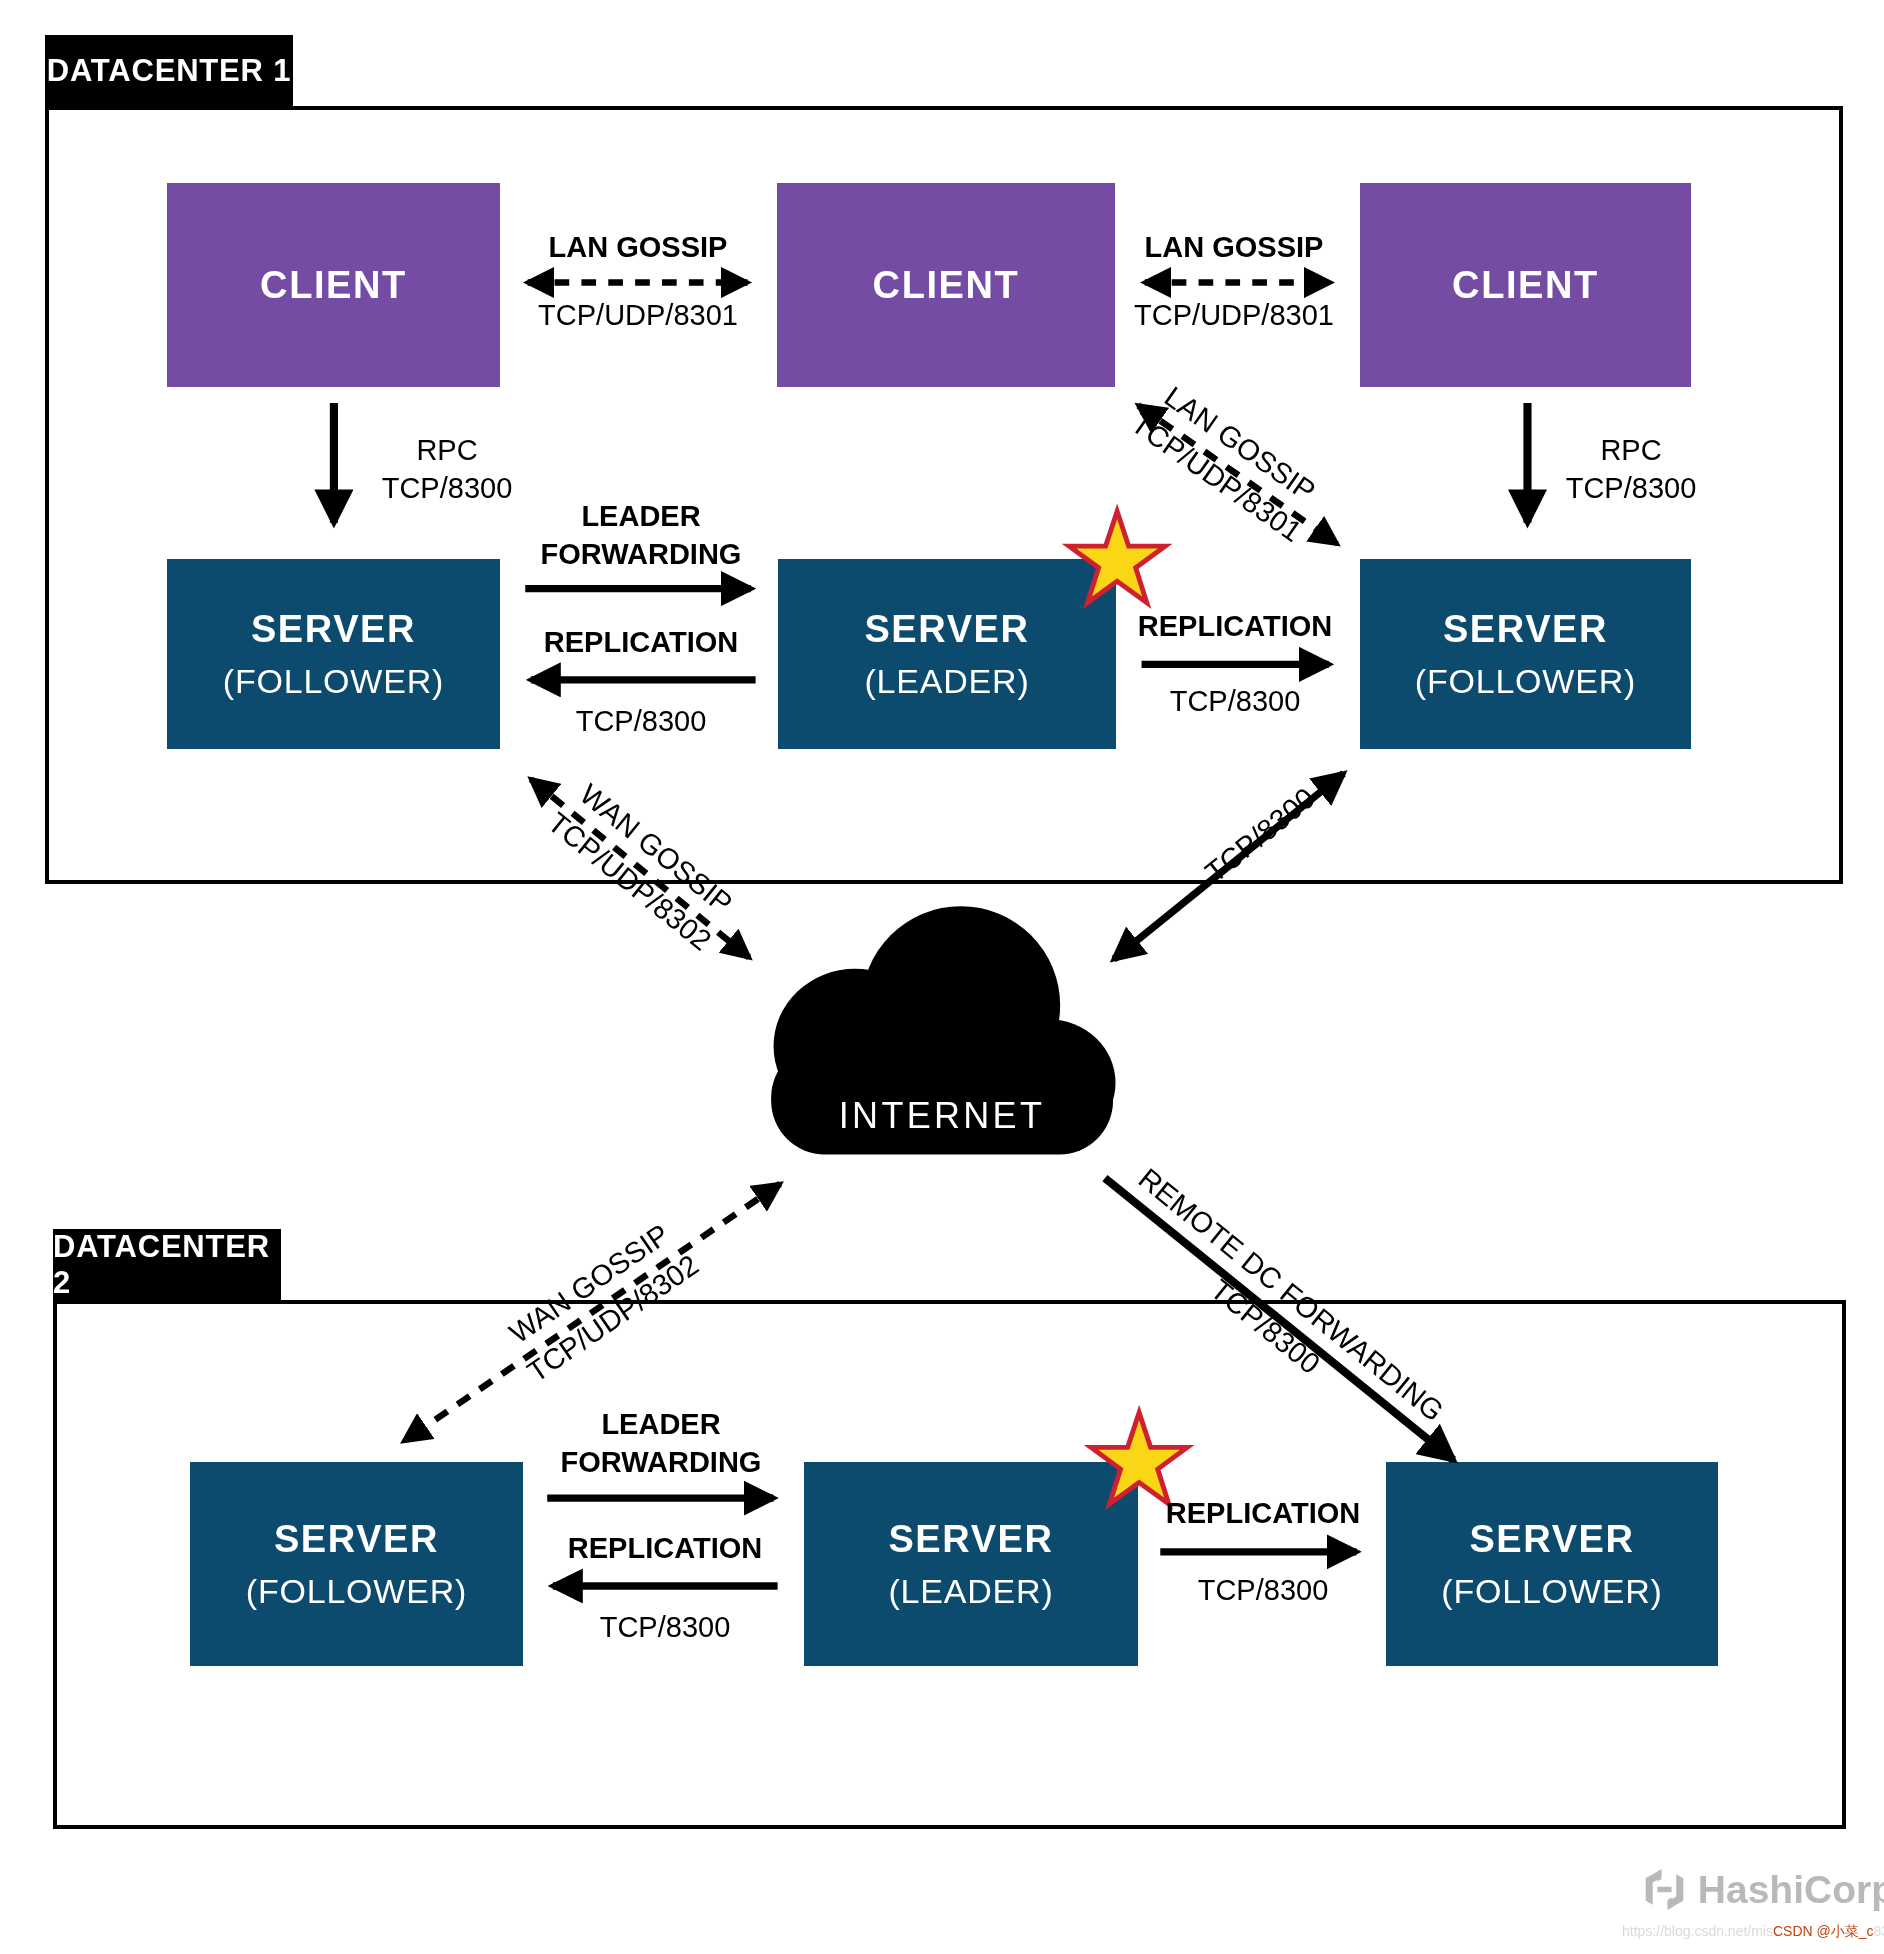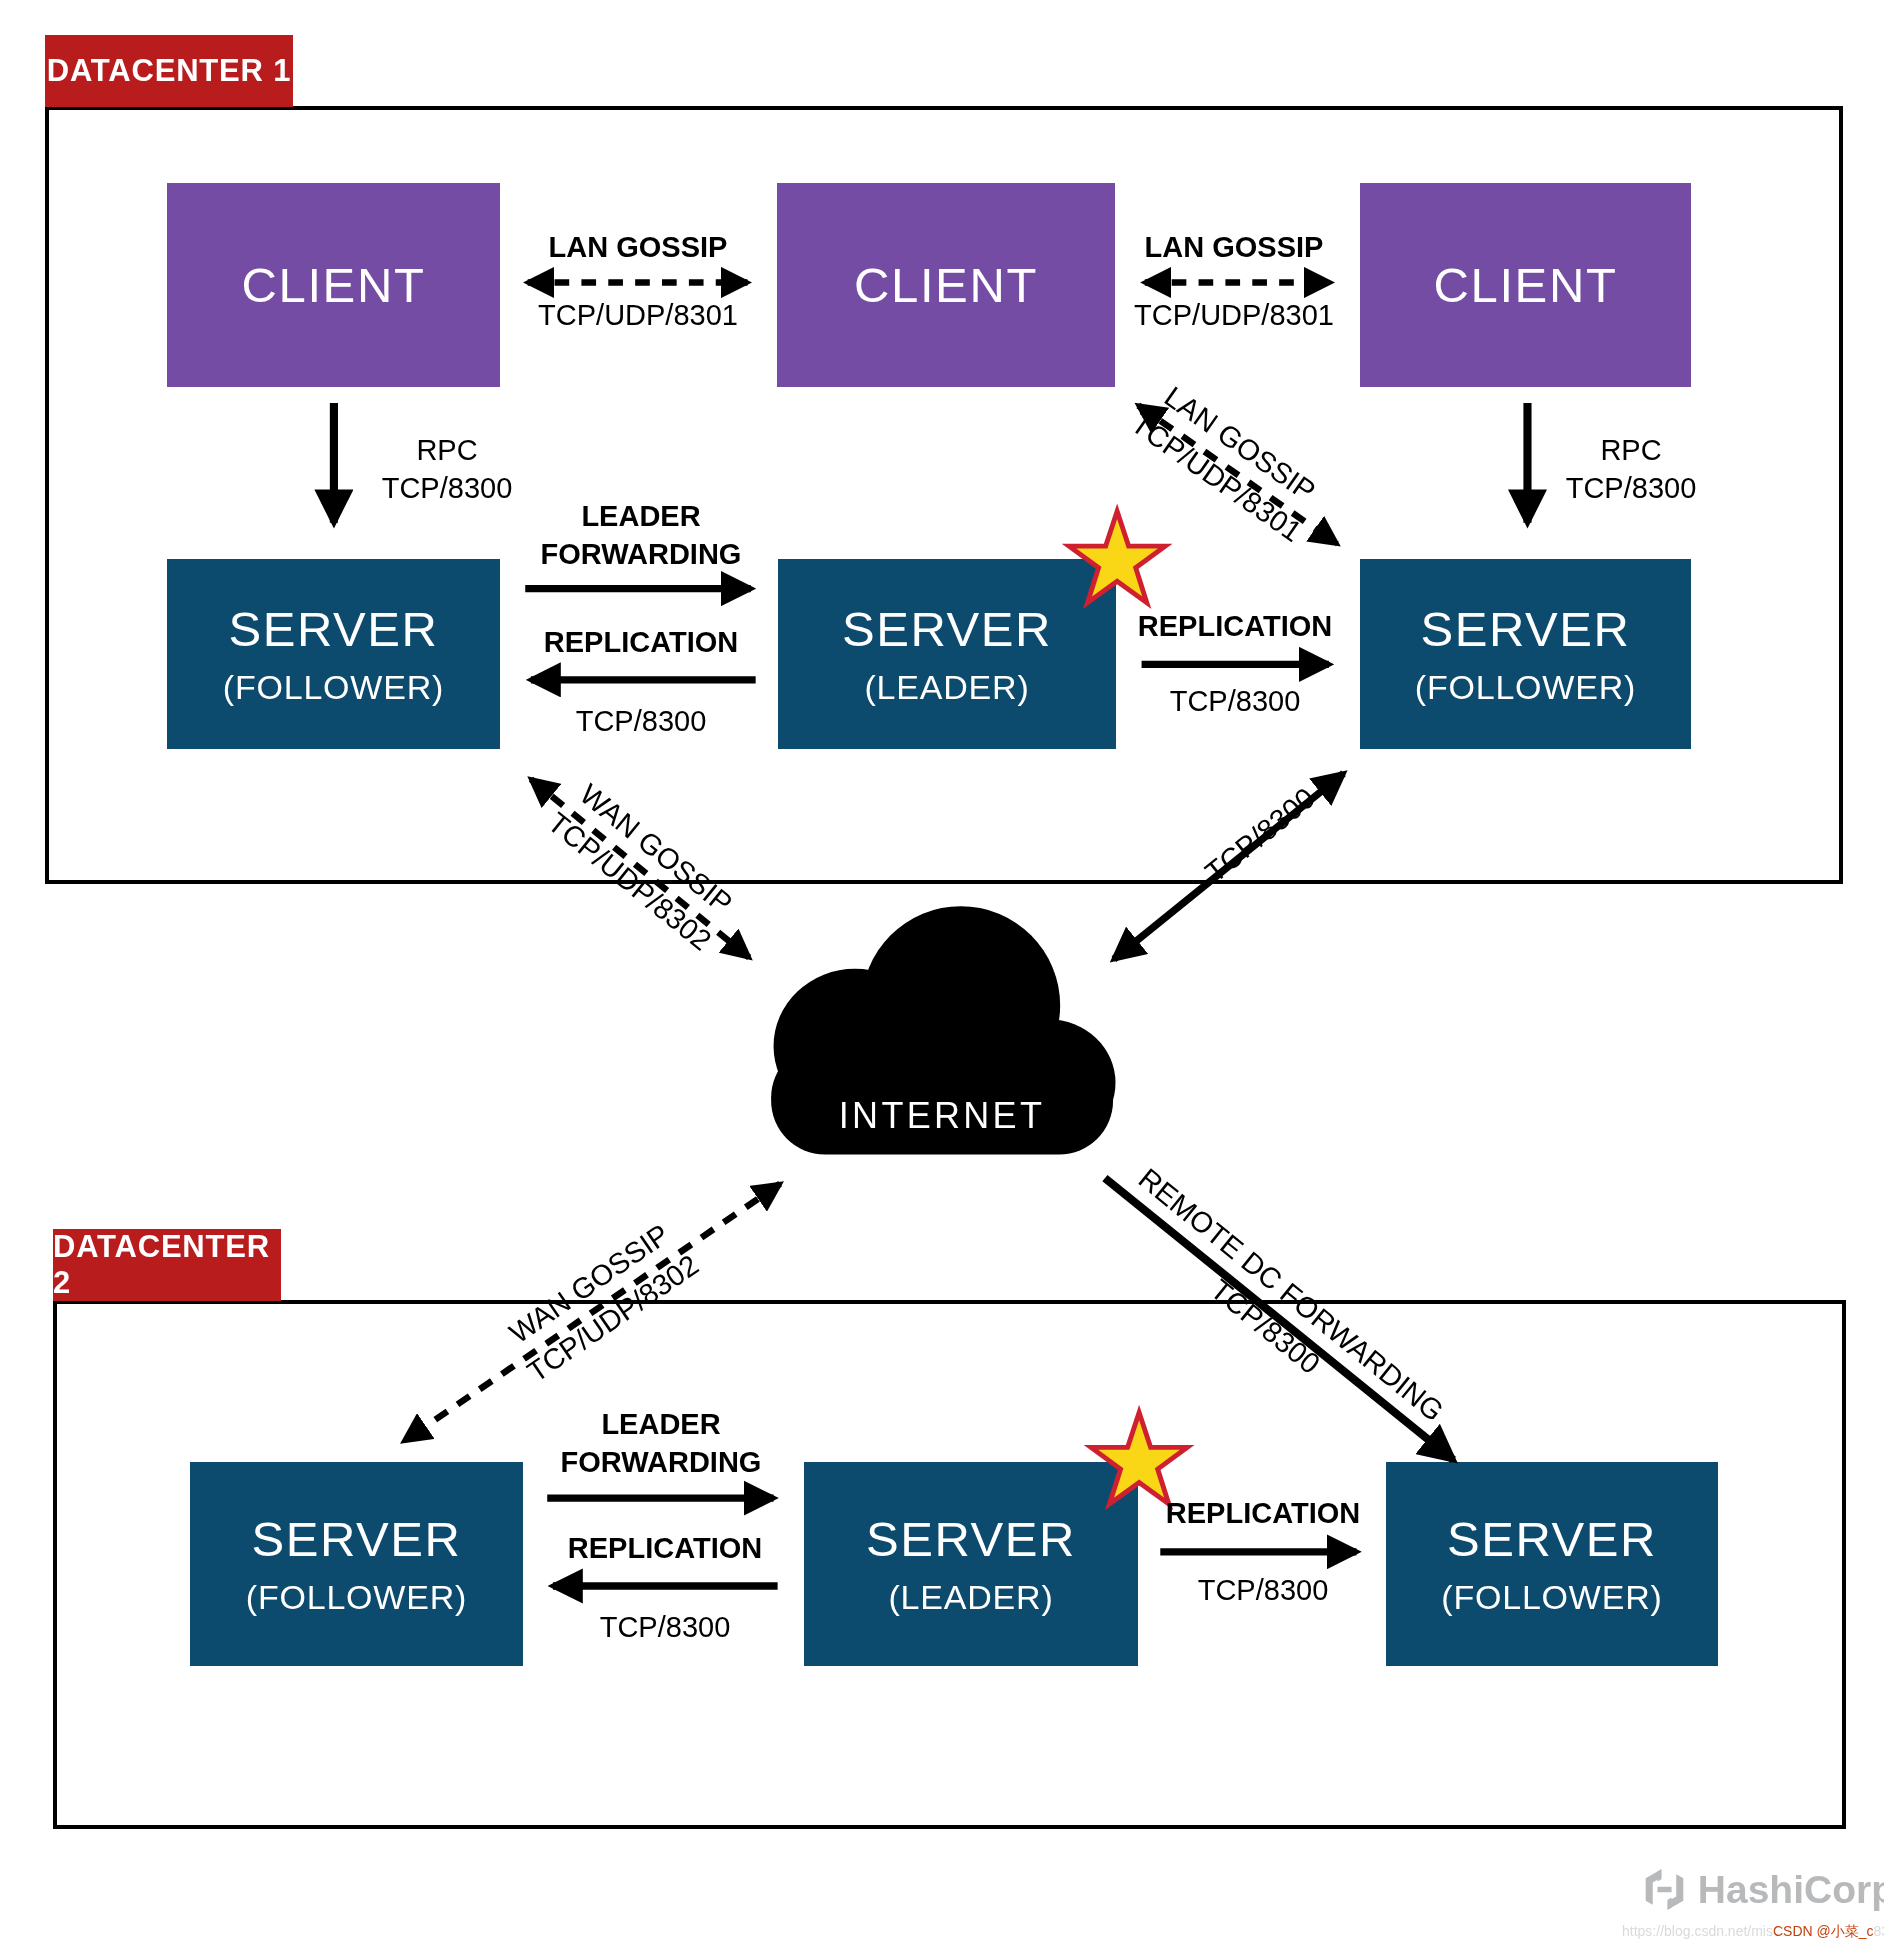--- a/index.html
+++ b/index.html
@@ -1,24 +1,24 @@
 <!DOCTYPE html>
 <html style="font-size:13px"><head>
 <meta charset="utf-8">
 <style>
   html,body{margin:0;padding:0;background:#fff}
   .canvas{position:relative;width:1885px;height:1954px;background:#ffffff;
           font-family:"Liberation Sans",sans-serif;color:#000;overflow:hidden}
   .frame{position:absolute;border:4.9px solid #000;box-sizing:border-box;background:transparent}
-  .dclabel{position:absolute;background:#b91c1c;color:#fff;font-weight:bold;font-size:31px;
+  .dclabel{position:absolute;background:#000000;color:#fff;font-weight:bold;font-size:31px;
            display:flex;align-items:center;justify-content:center;letter-spacing:0.8px}
   .node{position:absolute;display:flex;flex-direction:column;align-items:center;justify-content:center;color:#fff}
   .client{background:#744CA4}
   .server{background:#0c4a6e}
-  .node .nm{font-size:49px;letter-spacing:1.6px;font-weight:400}
+  .node .nm{font-size:38px;letter-spacing:1.6px;font-weight:700}
   .node .role{font-size:34px;margin-top:11px;letter-spacing:0.8px}
   .lbl{position:absolute;transform:translate(-50%,-50%);font-size:29px;white-space:nowrap;
        text-align:center;line-height:38px}
   .lbl.b{font-weight:bold}
   .rot{transform:translate(-50%,-50%) rotate(var(--a))}
   svg.overlay{position:absolute;left:0;top:0;pointer-events:none}
   .internet{color:#fff;font-size:36px;letter-spacing:3.3px;font-weight:400}
   .brand{position:absolute;display:flex;align-items:center;gap:9.8px;color:#B7B9BB}
   .brand .bt{font-size:39px;font-weight:bold}
   .wm{position:absolute;font-size:14px;white-space:nowrap}

